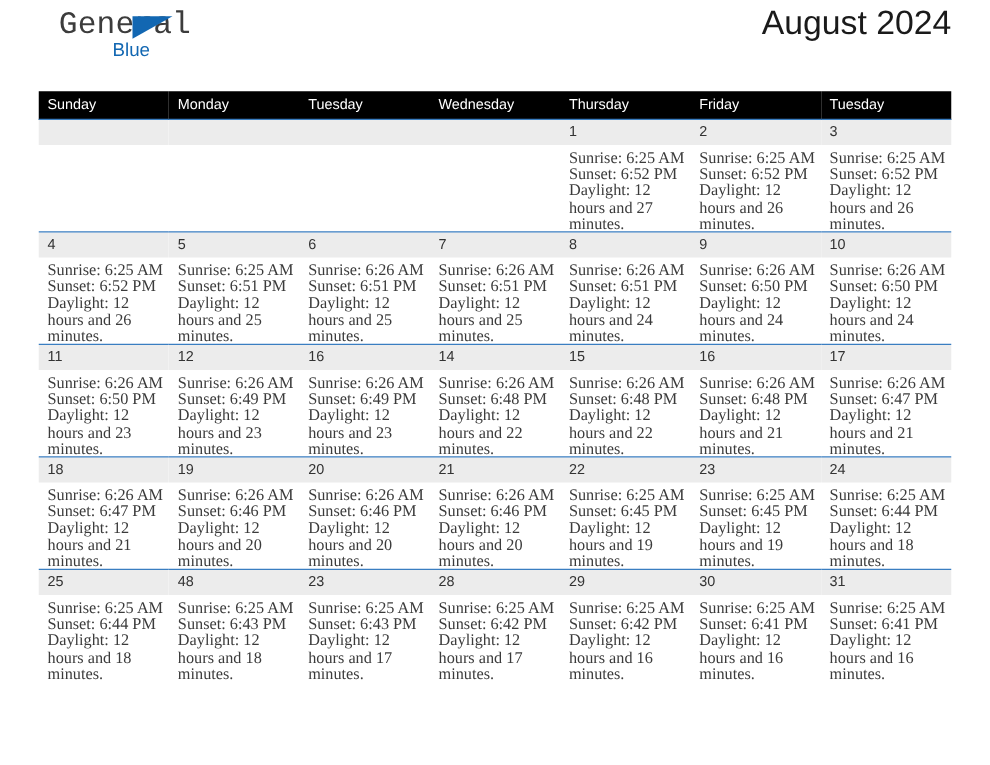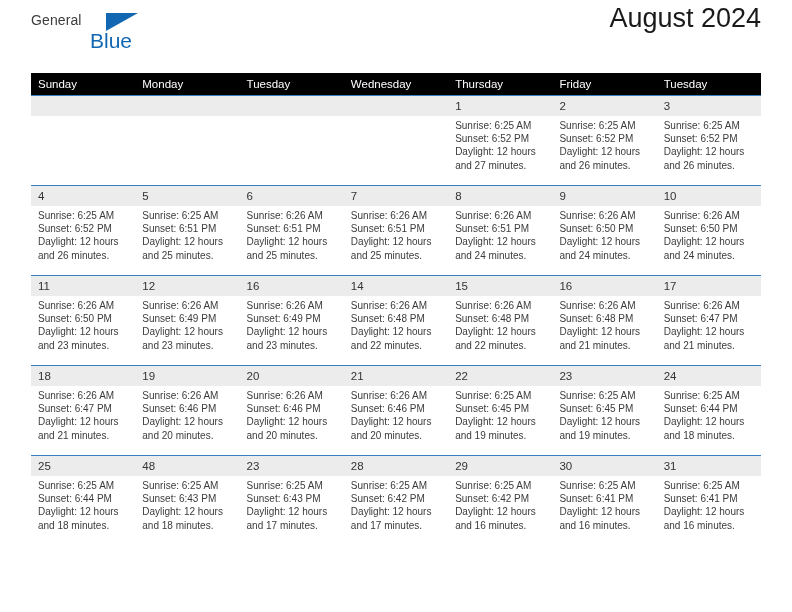--- a/index.html
+++ b/index.html
@@ -31,41 +31,42 @@
     justify-content: space-between;
   }
   .brand {
     position: relative;
     margin-top: 8px;
     width: 120px;
     height: 52px;
   }
   .brand-general {
     position: absolute;
-    left: 0;
+    left: 16px;
     top: 0;
-    font-size: 14px;
+    font-size: 25px;
     letter-spacing: 0.1px;
     color: #3c3c3c;
     line-height: 24px;
+    font-family: Liberation Mono, monospace;
   }
   .brand-tri {
     position: absolute;
     left: 75px;
     top: 5px;
     width: 0;
     height: 0;
     border-left: 32px solid #1267b2;
     border-bottom: 18px solid transparent;
   }
   .brand-blue {
     position: absolute;
     left: 59px;
     top: 21px;
-    font-size: 21px;
+    font-size: 15px;
     color: #1267b2;
     line-height: 24px;
   }
   .titlebox {
     text-align: left;
     margin-top: 2px;
   }
   .cal-title {
     font-size: 27px;
     font-weight: normal;
@@ -116,23 +117,24 @@
     font-size: 11.5px;
     color: #333333;
     padding: 4px 0 4px 7px;
     height: 20px;
     box-sizing: border-box;
     line-height: 13px;
   }
   .daynum.blank { color: transparent; }
   .info {
     padding: 3px 6px 0 7px;
-    font-size: 10px;
+    font-size: 13px;
     line-height: 13.2px;
     color: #3b3b3b;
+    font-family: Liberation Serif, serif;
   }
   .info div { white-space: nowrap; }
   .info .daylight { white-space: normal; }
 </style>
 </head>
 <body>
 
 <div class="page">
 
   <div class="topbar">

